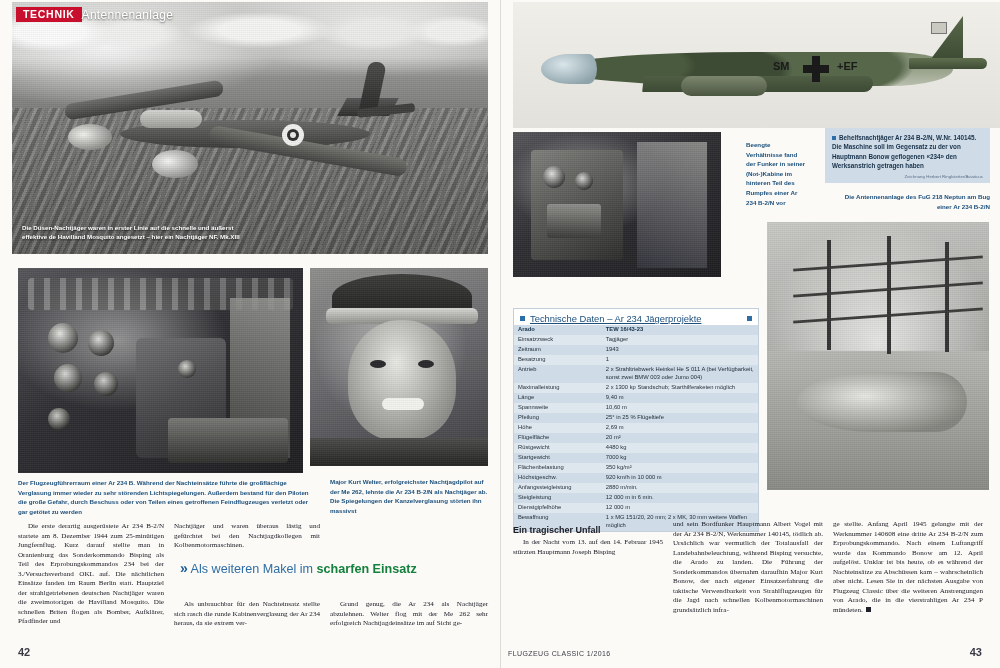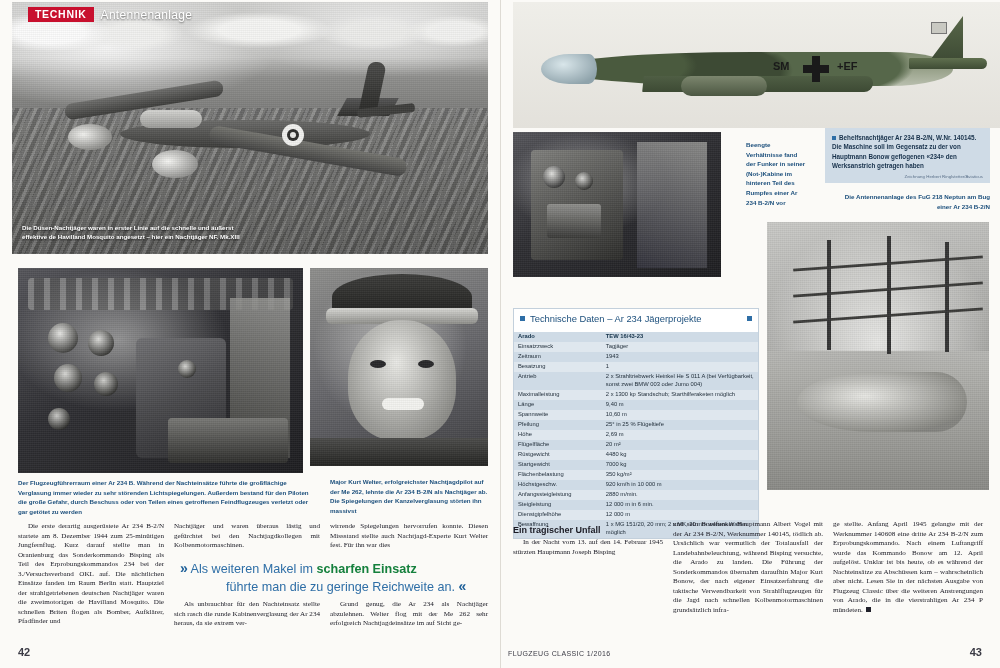--- a/index.html
+++ b/index.html
@@ -75,22 +75,22 @@
       radial-gradient(ellipse 18% 70% at 8% 50%, #fff 0 40%, rgba(255,255,255,0) 70%),
       radial-gradient(ellipse 14% 60% at 26% 55%, #f2f2f0 0 40%, rgba(255,255,255,0) 72%),
       radial-gradient(ellipse 22% 65% at 52% 45%, #fafaf8 0 38%, rgba(255,255,255,0) 70%),
       radial-gradient(ellipse 16% 60% at 76% 52%, #ededeb 0 40%, rgba(255,255,255,0) 72%),
       radial-gradient(ellipse 14% 55% at 93% 48%, #f5f5f3 0 40%, rgba(255,255,255,0) 72%);
     opacity:.9;
   }
 
   
   .kicker {
-    position: absolute; left: 28px; top: 7px;
-    display: flex; align-items: center; gap: 7px;
+    position: absolute; left: 16px; top: 7px;
+    display: flex; align-items: center; 
     z-index: 6;
   }
   .kicker .tag {
     background: #c8102e;
     color: #fff;
     font-weight: 700;
     font-size: 10.5px;
     letter-spacing: .7px;
     padding: 2px 7px 2.5px 7px;
     line-height: 1;
@@ -158,23 +158,23 @@
 
   
   .techbox {
     position: absolute;
     background: #dfe7ee;
     border: 1px solid #c3d0dc;
   }
   .techtitle {
     font-size: 9.4px;
     color: #1c4f7c;
-    padding: 4px 6px 8px 6px;
+    padding: 4px 6px 1px 6px;
     background: #ffffff;
-    display: flex; align-items: center; gap: 5px;
+    display: flex; align-items: center; gap: 5px; text-decoration: underline;
   }
   .sqr {
     display:inline-block; width:5px; height:5px; background:#2e6ea6;
   }
   table.tech {
     width: 100%;
     border-collapse: collapse;
     font-size: 5.8px;
     color: #24313d;
   }
@@ -304,35 +304,28 @@
       <p>Die erste derartig ausgerüstete Ar 234 B-2/N startete am 8. Dezember 1944 zum 25-minütigen Jungfernflug. Kurz darauf stellte man in Oranienburg das Sonderkommando Bisping als Teil des Erprobungskommandos 234 bei der 3./Versuchsverband OKL auf. Die nächtlichen Einsätze fanden im Raum Berlin statt. Hauptziel der strahlgetriebenen deutschen Nachtjäger waren die zweimotorigen de Havilland Mosquito. Die schnellen Briten flogen als Bomber, Aufklärer, Pfadfinder und</p>
     </div>
 
     <div class="bodycol" style="left:174px; top:522px; width:146px;">
       <p class="noind">Nachtjäger und waren überaus lästig und gefürchtet bei den Nachtjagdkollegen mit Kolbenmotormaschinen.</p>
     </div>
     <div class="bodycol" style="left:174px; top:600px; width:146px;">
       <p>Als unbrauchbar für den Nachteinsatz stellte sich rasch die runde Kabinenverglasung der Ar 234 heraus, da sie extrem ver-</p>
     </div>
 
-    <div class="bodycol" style="left:330px; top:522px; width:158px;">
-      <p class="noind">wirrende Spiegelungen hervorrufen konnte. Diesen Missstand stellte auch Nachtjagd-Experte Kurt Welter fest. Für ihn war dies</p>
-    </div>
     <div class="bodycol" style="left:330px; top:600px; width:158px;">
       <p>Grund genug, die Ar 234 als Nachtjäger abzulehnen. Welter flog mit der Me 262 sehr erfolgreich Nachtjagdeinsätze im auf Sicht ge-</p>
     </div>
 
     <div class="pullquote" style="left:180px; top:559px; width:310px;">
       <div>
         <span class="q1">»</span>
         <span>Als weiteren Makel im </span><b>scharfen Einsatz</b>
-      </div>
-      <div class="pq-line2">
-        <span>führte man die zu geringe Reichweite an.</span>
-        <span class="q1">«</span>
       </div>
     </div>
 
     <div class="folio folio-l">42</div>
   </div>
 
   <div class="page page-right">
 
     <div class="photo" style="left:12px; top:2px; width:566px; height:126px; background:#e9e7e1;">
       <div style="position:absolute;left:0;top:0;width:100%;height:100%;background:linear-gradient(#efeee9,#e3e1db);"></div>

